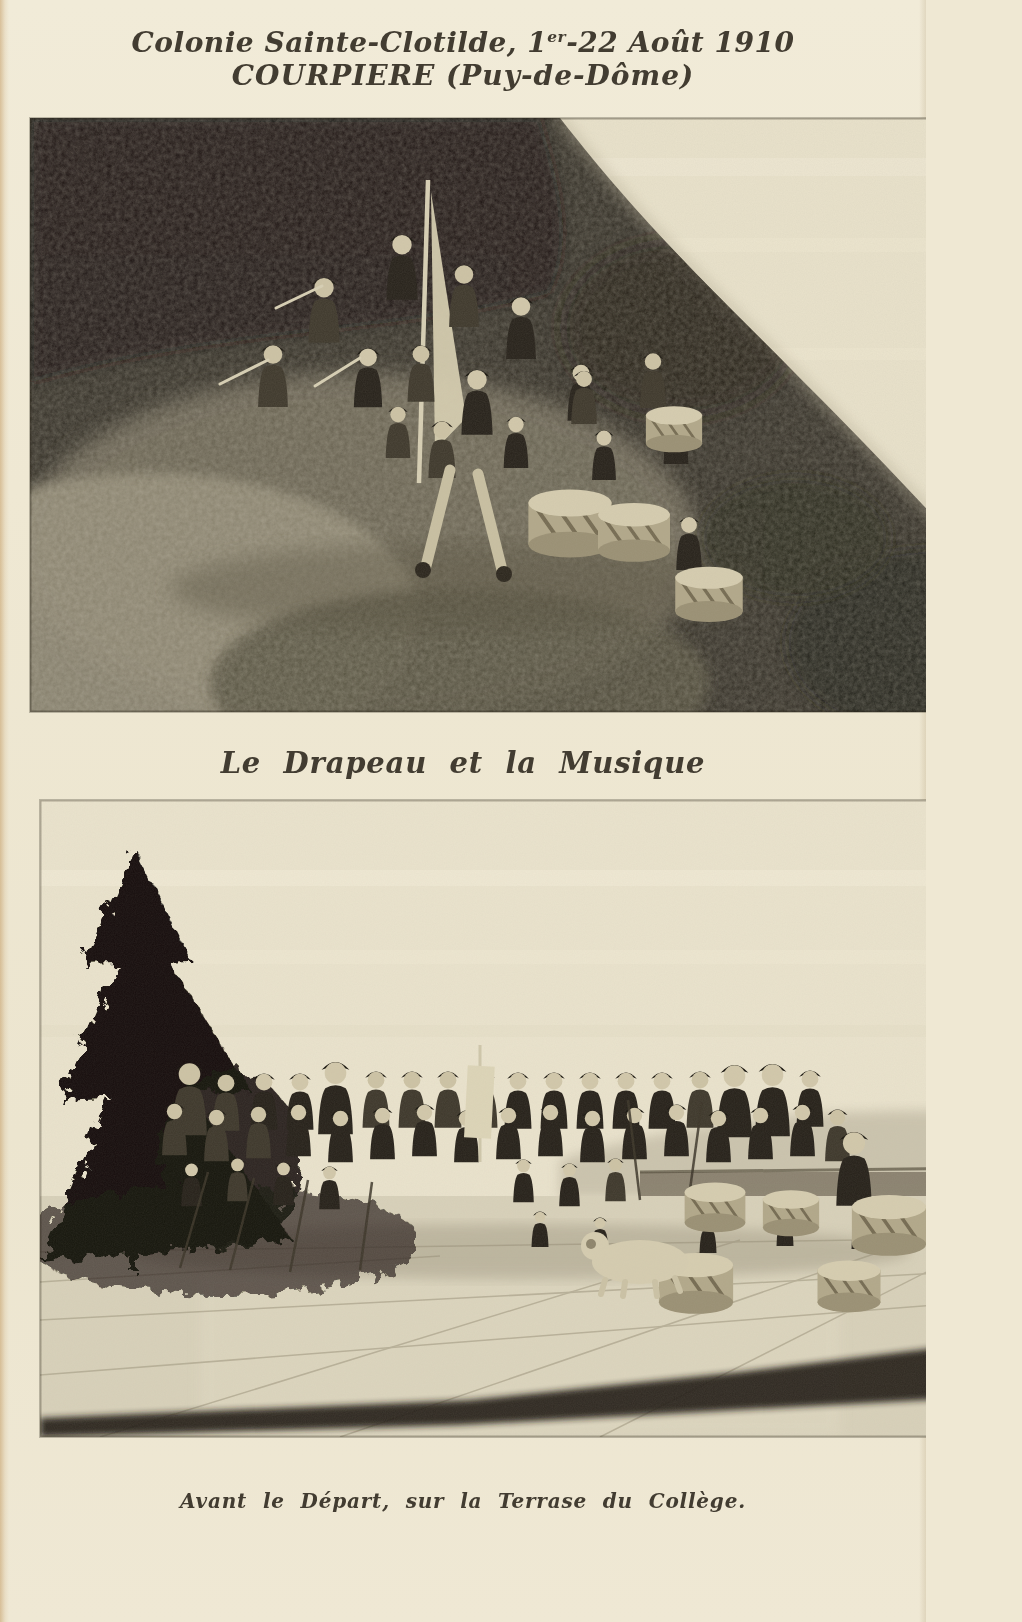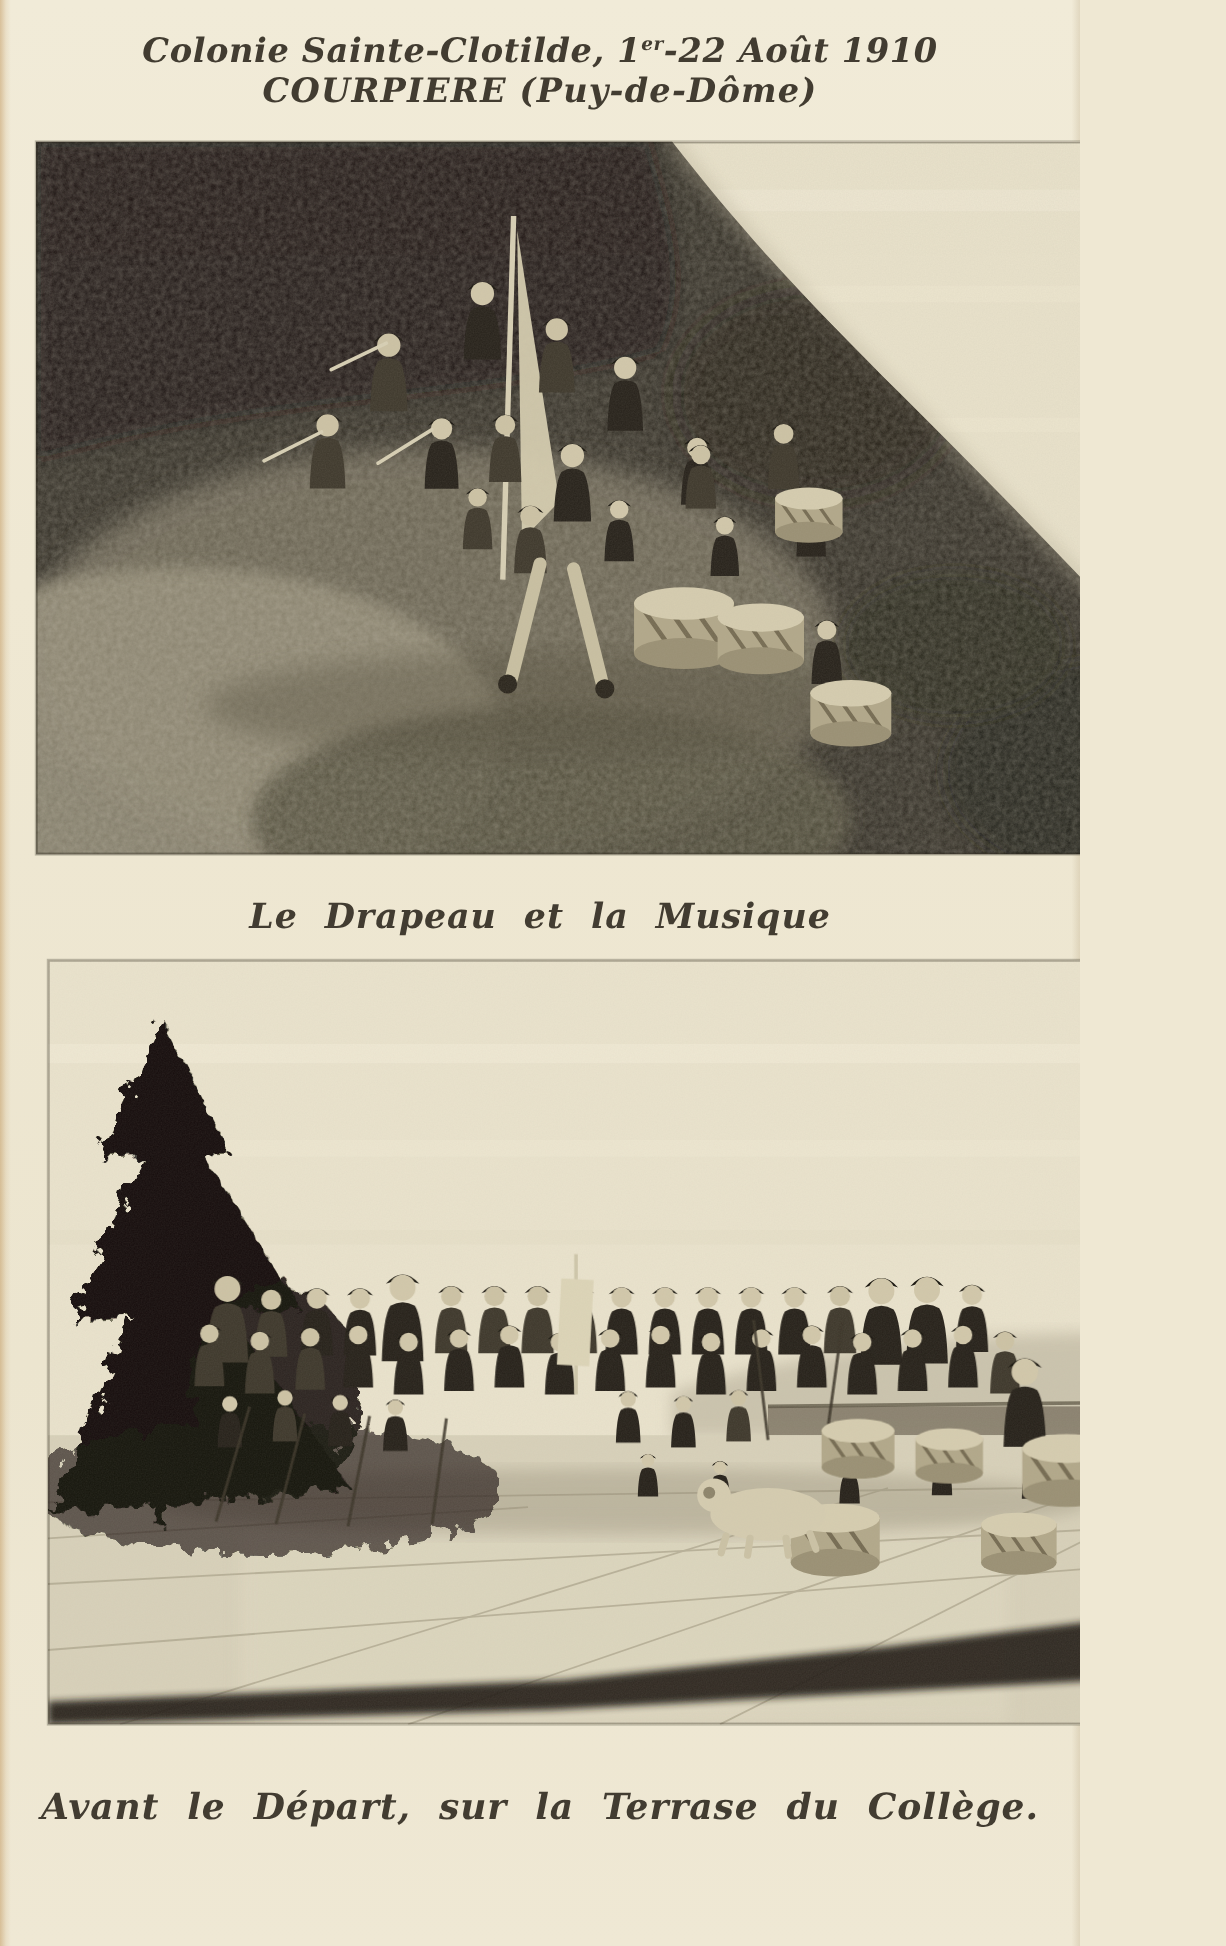--- a/index.html
+++ b/index.html
@@ -6,20 +6,21 @@
   .card{
     position:relative;
     width:900px;height:1622px;
     background:
       linear-gradient(90deg, rgba(186,140,78,.45) 0px, rgba(186,140,78,.12) 5px, rgba(186,140,78,0) 9px),
       linear-gradient(270deg, rgba(150,125,80,.18) 0px, rgba(150,125,80,0) 7px),
       linear-gradient(180deg,#f1ebd8 0%,#efe8d3 30%,#ece5cf 70%,#efe8d4 100%);
     overflow:hidden;
     font-family:"DejaVu Serif","Liberation Serif",serif;
     color:#423c31;
+    padding-left:26px;
   }
   .header{
     position:absolute;top:26px;left:0;width:100%;
     text-align:center;font-style:italic;font-weight:700;
     letter-spacing:.5px;line-height:1.18;
   }
   .header .h1{font-size:28px;}
   .header .h1 sup{font-size:.55em;vertical-align:super;}
   .header .h2{font-size:28px;letter-spacing:1px;}
   .photo{
@@ -28,21 +29,21 @@
     background:#e9e2cc;
   }
   #photo1{left:30px;top:118px;width:968px;height:594px;}
   #photo2{left:40px;top:800px;width:960px;height:637px;}
   .caption{
     position:absolute;left:0;width:100%;
     text-align:center;font-style:italic;font-weight:700;
     letter-spacing:.8px;word-spacing:.4em;
   }
   #caption1{top:730px;font-size:29px;margin-top:16px;}
-  #caption2{top:1489px;font-size:30px;}
+  #caption2{top:1489px;font-size:20px;}
   svg{display:block;width:100%;height:100%;}
 </style>
 </head>
 <body style="background: rgb(239, 232, 211);">
 
 <svg width="0" height="0" style="position:absolute" aria-hidden="true">
   <defs>
     <symbol id="person" viewBox="0 0 24 40">
       <path d="M5.2 8.4 Q12 0.8 18.8 8.4 Q12 5.4 5.2 8.4 Z" fill="#16130c"></path>
       <circle cx="12" cy="10" r="5.3" fill="#d2c8ab"></circle>

